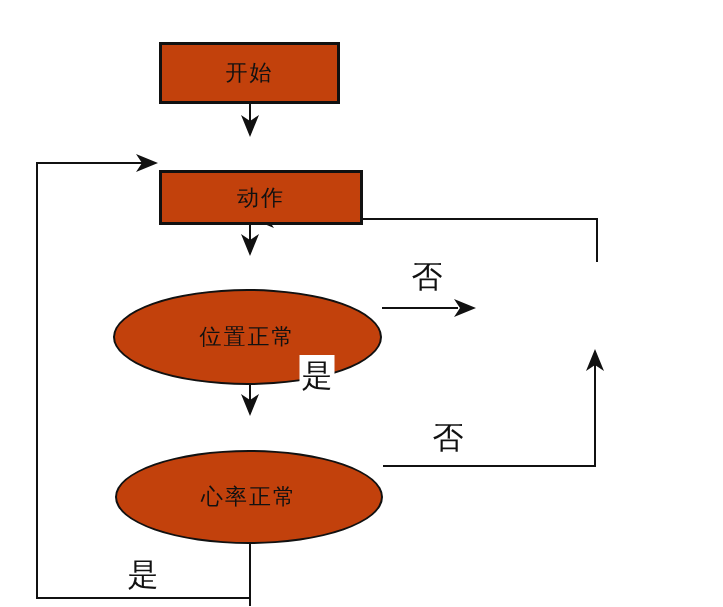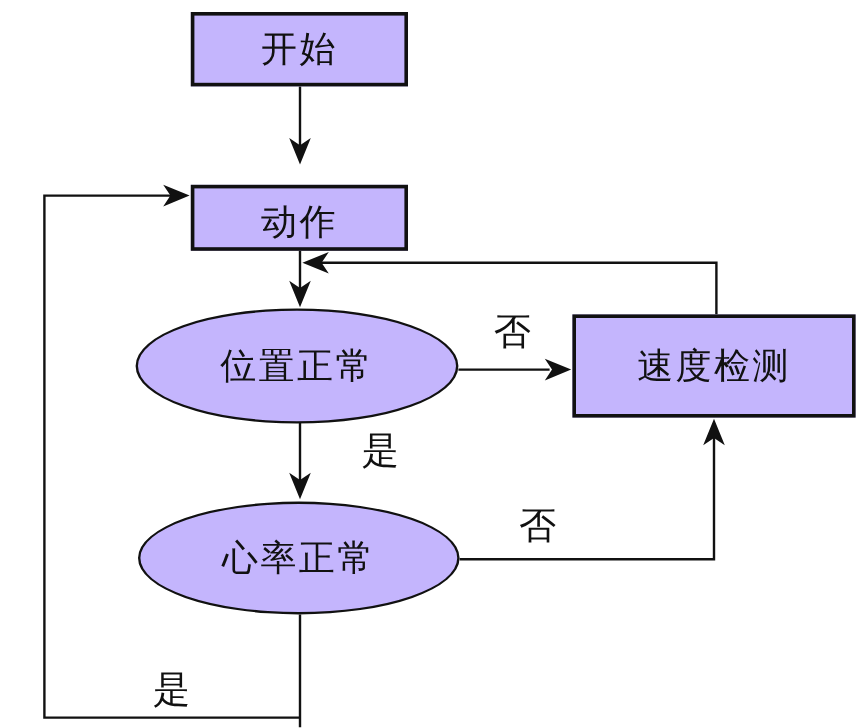--- a/index.html
+++ b/index.html
@@ -22,34 +22,35 @@
     top: 0;
     width: 723px;
     height: 607px;
   }
   .node {
     position: absolute;
     box-sizing: border-box;
     display: flex;
     align-items: center;
     justify-content: center;
-    background: #c4b5fd;
-    font-size: 30px;
+    background: #c2410c;
+    font-size: 22px;
     letter-spacing: 2px;
     white-space: nowrap;
+    margin-top: 32px;
   }
   .node.rect {
     border: 3px solid #111111;
   }
   .node.ellipse {
     border: 2px solid #111111;
     border-radius: 50%;
   }
   .node-start   { left: 159px; top: 10px;  width: 181px; height: 62px; }
-  .node-action  { left: 159px; top: 154px; width: 181px; height: 55px; align-items: flex-end; }
+  .node-action  { left: 159px; top: 138px; width: 204px; height: 55px; }
   .node-speed   { left: 477px; top: 262px; width: 236px; height: 86px; }
   .node-pos     { left: 113px; top: 257px; width: 269px; height: 96px; }
   .node-heart   { left: 115px; top: 418px; width: 268px; height: 94px; text-align: center; }
   .edge-label {
     position: absolute;
     transform: translate(-50%, -50%);
     font-size: 31px;
     background: #ffffff;
     padding: 0 2px;
     white-space: nowrap;
@@ -102,22 +103,19 @@
   </div>
 
   <div class="node ellipse node-pos">
     <span>位置正常</span>
   </div>
 
   <div class="node ellipse node-heart">
     <span>心率正常</span>
   </div>
 
-  <div class="node rect node-speed">
-    <span>速度检测</span>
-  </div>
 
   <div class="edge-label label-no1">否</div>
   <div class="edge-label label-yes1">是</div>
   <div class="edge-label label-no2">否</div>
   <div class="edge-label label-yes2">是</div>
 
 </div>
 
 </body></html>

